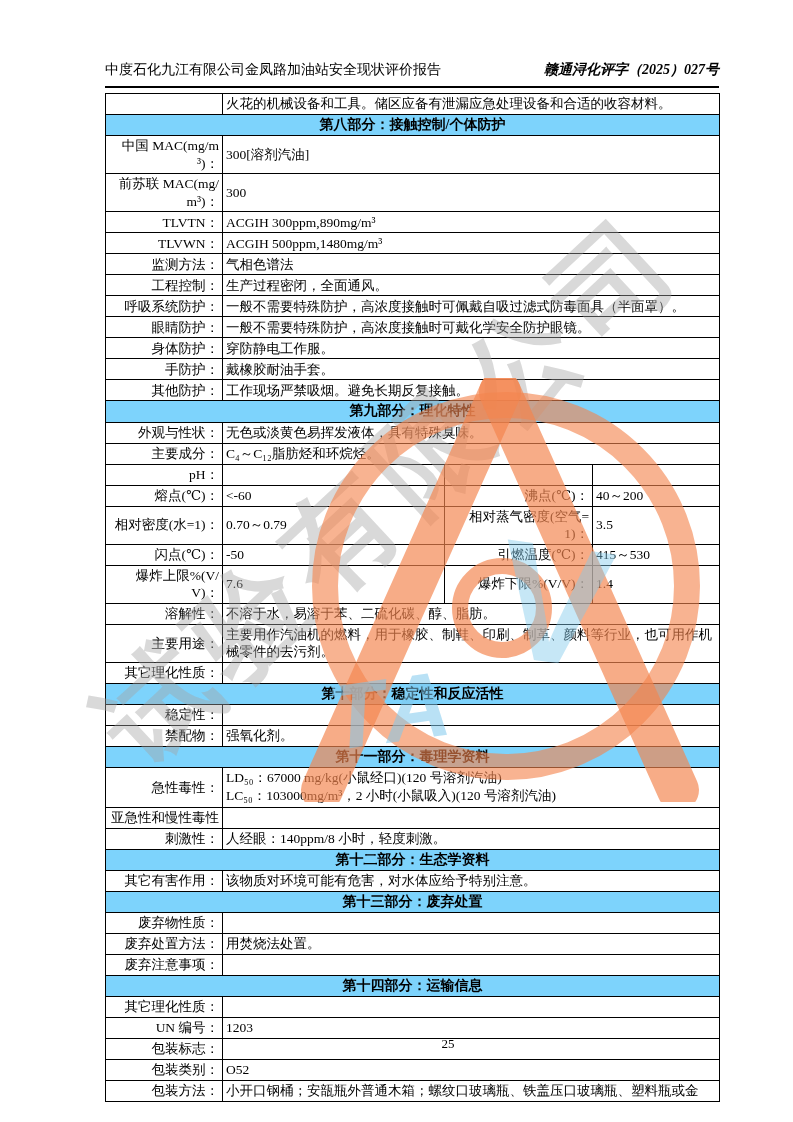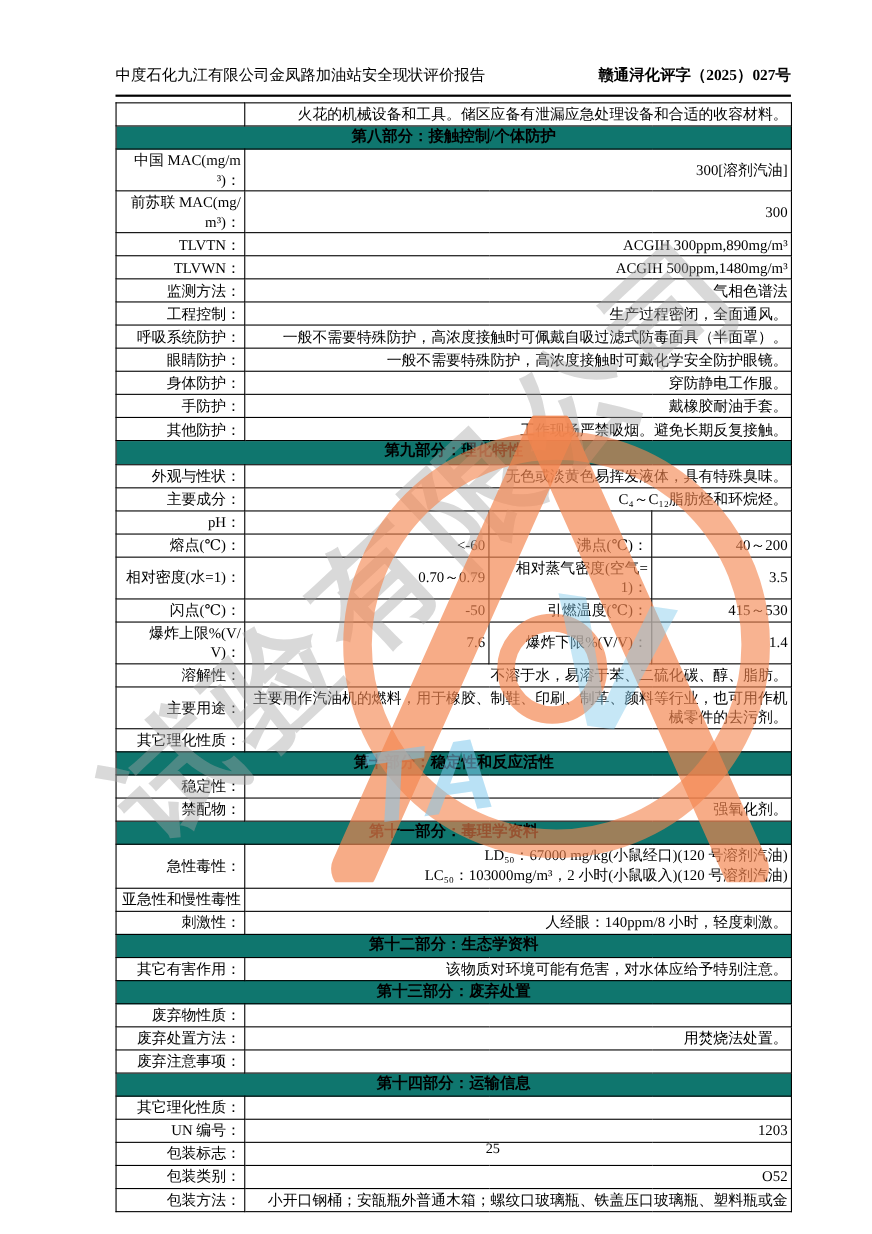--- a/index.html
+++ b/index.html
@@ -9,42 +9,42 @@
     color:#000;
   }
   .page{position:relative;width:793px;height:1122px;overflow:hidden;background:#fff;}
 
   
   .pagehead{
     position:absolute;left:105px;top:60px;width:614px;
     display:flex;justify-content:space-between;align-items:flex-end;
     font-size:14px;line-height:20px;
   }
-  .pagehead .right{font-weight:bold;}
+  .pagehead .right{font-weight:bold;font-style:italic;}
   .headrule{position:absolute;left:105px;top:86px;width:614px;height:2px;background:#000;}
 
   
   table.msds{
     position:absolute;left:105px;top:93px;width:614px;
     border-collapse:collapse;table-layout:fixed;
     font-size:13.5px;
   }
   table.msds td{
     border:1px solid #000;
     padding:1px 3px;
     height:18px;
     line-height:1.30;
     vertical-align:middle;
     word-break:break-all;
   }
   td.lbl{text-align:right;padding-right:4px;}
-  td.val{text-align:right;}
+  td.val{text-align:left;}
   td.clip{white-space:nowrap;overflow:hidden;margin-left:10px;}
   td.sec{
-    background:#0f766e;text-align:center;font-weight:bold;font-size:14px;
+    background:#7dd3fc;text-align:center;font-weight:bold;font-size:14px;
     height:19px;
   }
   .twoline div{line-height:1.35;}
 
   
   .pagefoot{
     position:absolute;left:105px;top:1036px;width:614px;
     text-align:center;font-size:13px;padding-left:36px;
   }
 

